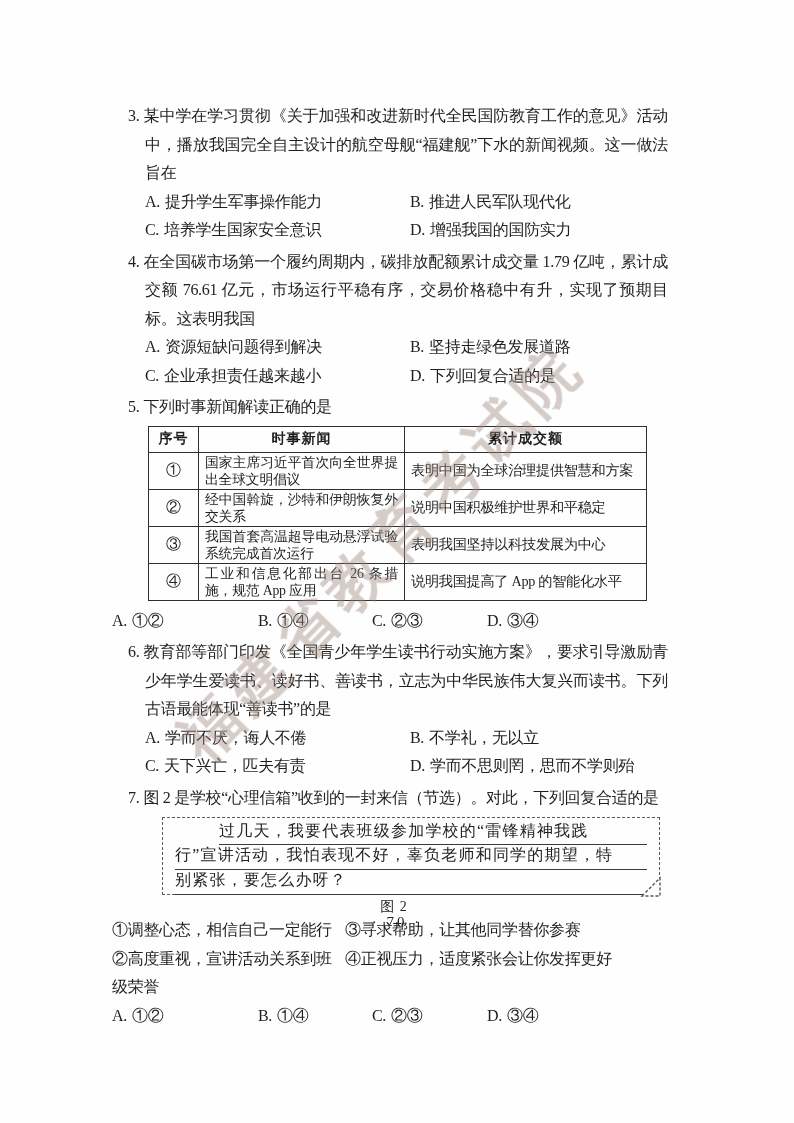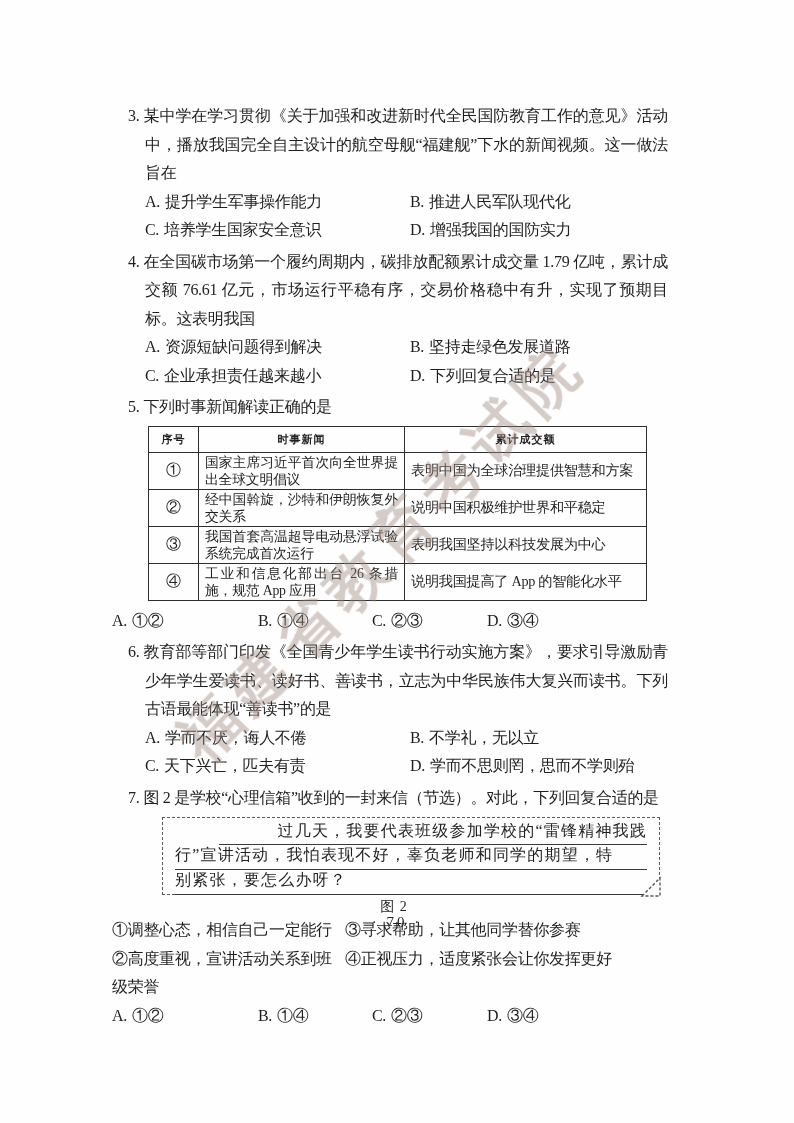--- a/index.html
+++ b/index.html
@@ -33,41 +33,41 @@
   .opts4 { display:grid; grid-template-columns:146px 114px 115px 1fr; margin-left:-16px; }
   .opts2w{ display:grid; grid-template-columns:233px 1fr; margin-left:-16px; }
   .olabel { padding-right:5px; }
   
   .ntable {
     border-collapse:collapse; margin:4px 0 6px 20px;
     width:498px; table-layout:fixed;
   }
   .ntable th, .ntable td { border:1.6px solid #2e2e2e; }
   .ntable th {
-    font-size:11px; font-weight:bold; height:25px; text-align:center;
+    font-size:14px; font-weight:bold; height:25px; text-align:center;
     letter-spacing:1px; padding:0;
   }
   .ntable td { padding:1px 6px; }
   .col-no { width:50px; }
   .col-news { width:206px; }
   .col-interp { width:242px; }
   .cell-no { text-align:center; font-size:15px; }
   .cell-news { font-size:13.8px; line-height:17px; text-align:justify; letter-spacing:-0.2px; }
   .cell-interp { font-size:14.2px; letter-spacing:-0.3px; }
   
   .letter {
     position:relative; box-sizing:border-box;
     margin:5px 0 0 34px; width:498px; height:78px;
     border:1.8px dashed #5a5a5a; padding:3px 12px 0 12px;
   }
   .lline {
     height:24px; font-size:16px; letter-spacing:1.2px;
     border-bottom:1.4px solid #3a3a3a; white-space:nowrap; overflow:hidden;
   }
-  .lline.first { border-bottom:none;text-align:right; }
+  .lline.first { border-bottom:none; }
   .lline.first span {
     display:inline-block; box-sizing:border-box;
     margin-left:44px; width:calc(100% - 44px); height:24px;
     border-bottom:1.4px solid #3a3a3a;
   }
   .fold { position:absolute; right:-4px; bottom:-5px; z-index:3; }
   .caption {
     width:532px; text-align:center; font-size:14px;
     margin-top:3px; letter-spacing:1px;
   }

